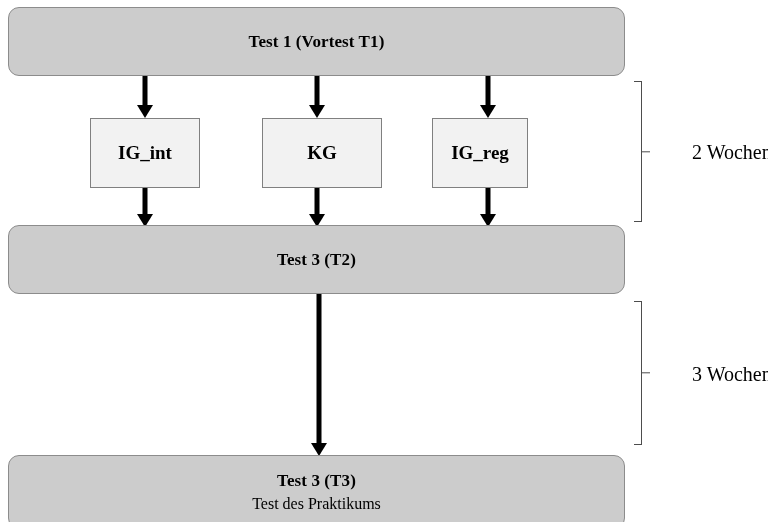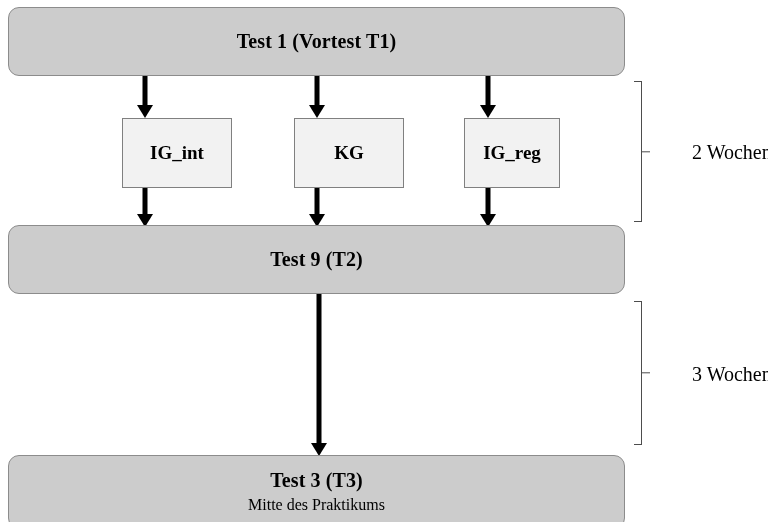--- a/index.html
+++ b/index.html
@@ -26,21 +26,21 @@
     background: #cccccc;
     border: 1.5px solid #8c8c8c;
     border-radius: 11px;
     display: flex;
     flex-direction: column;
     align-items: center;
     justify-content: center;
     color: #000000;
   }
   .stage .stage-title {
-    font-size: 20px;
+    font-size: 17px;
     font-weight: bold;
     line-height: 1.15;
     letter-spacing: .1px;
   }
   .stage .stage-sub {
     font-size: 16px;
     font-weight: normal;
     line-height: 1.2;
     margin-top: 3px;
   }
@@ -56,24 +56,23 @@
     height: 70px;
     box-sizing: border-box;
     background: #f2f2f2;
     border: 1.3px solid #808080;
     display: flex;
     align-items: center;
     justify-content: center;
     font-size: 19px;
     font-weight: bold;
     color: #000000;
-    margin-left: 32px;
   }
   #group-ig-int { left: 90px;  width: 110px; }
-  #group-kg     { left: 262px; width: 110px; }
+  #group-kg     { left: 262px; width: 120px; }
   #group-ig-reg { left: 432px; width: 96px; }
 
   
   .arrow {
     position: absolute;
   }
   .arrow .shaft {
     position: absolute;
     left: 50%;
     top: 0;
@@ -196,31 +195,31 @@
   <div class="arrow arrow-b" id="arrow-kg-t2">
     <div class="shaft"></div>
     <div class="head"></div>
   </div>
   <div class="arrow arrow-b" id="arrow-igreg-t2">
     <div class="shaft"></div>
     <div class="head"></div>
   </div>
 
   <div class="stage" id="stage-2">
-    <div class="stage-title">Test 9 (T2)</div>
+    <div class="stage-title">Test 3 (T2)</div>
   </div>
 
   <div class="arrow" id="arrow-t2-t3">
     <div class="shaft"></div>
     <div class="head"></div>
   </div>
 
   <div class="stage" id="stage-3">
     <div class="stage-title">Test 3 (T3)</div>
-    <div class="stage-sub">Mitte des Praktikums</div>
+    <div class="stage-sub">Test des Praktikums</div>
   </div>
 
   <div class="brace" id="brace-2-wochen">
     <div class="b-spine"></div>
     <div class="b-tip b-tip-top"></div>
     <div class="b-tip b-tip-bot"></div>
     <div class="b-mid"></div>
   </div>
   <div class="brace-label" id="label-2-wochen">2 Wochen</div>
 

